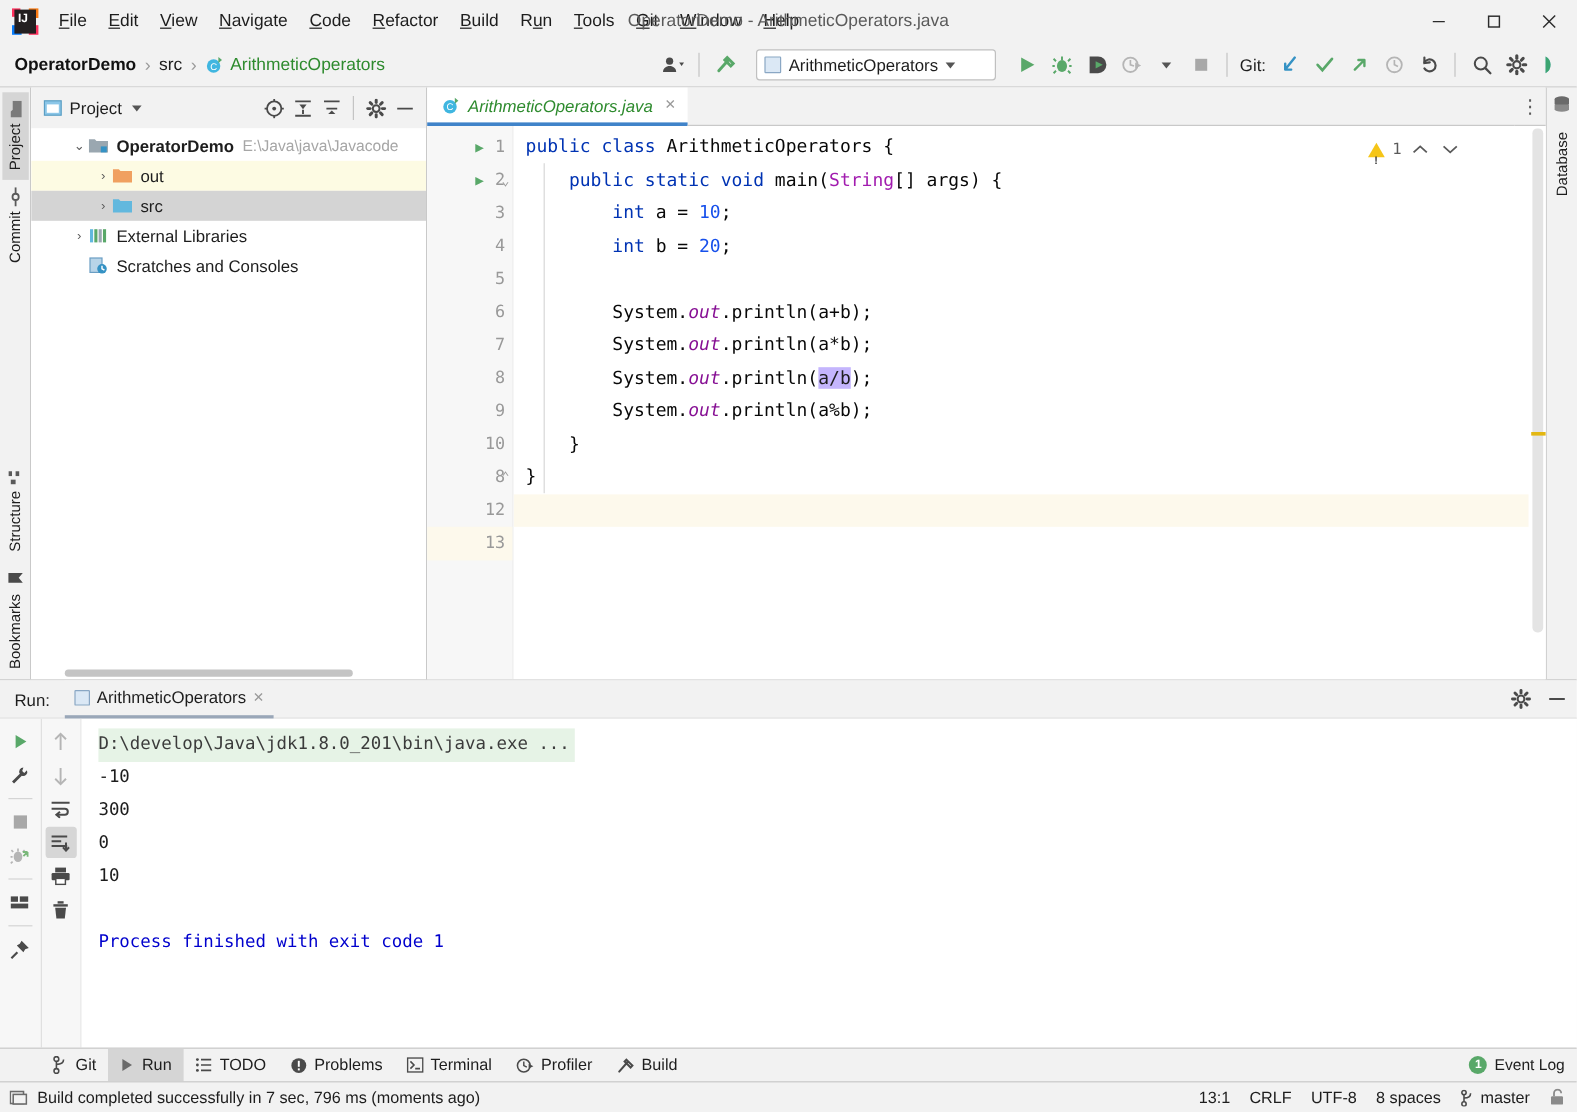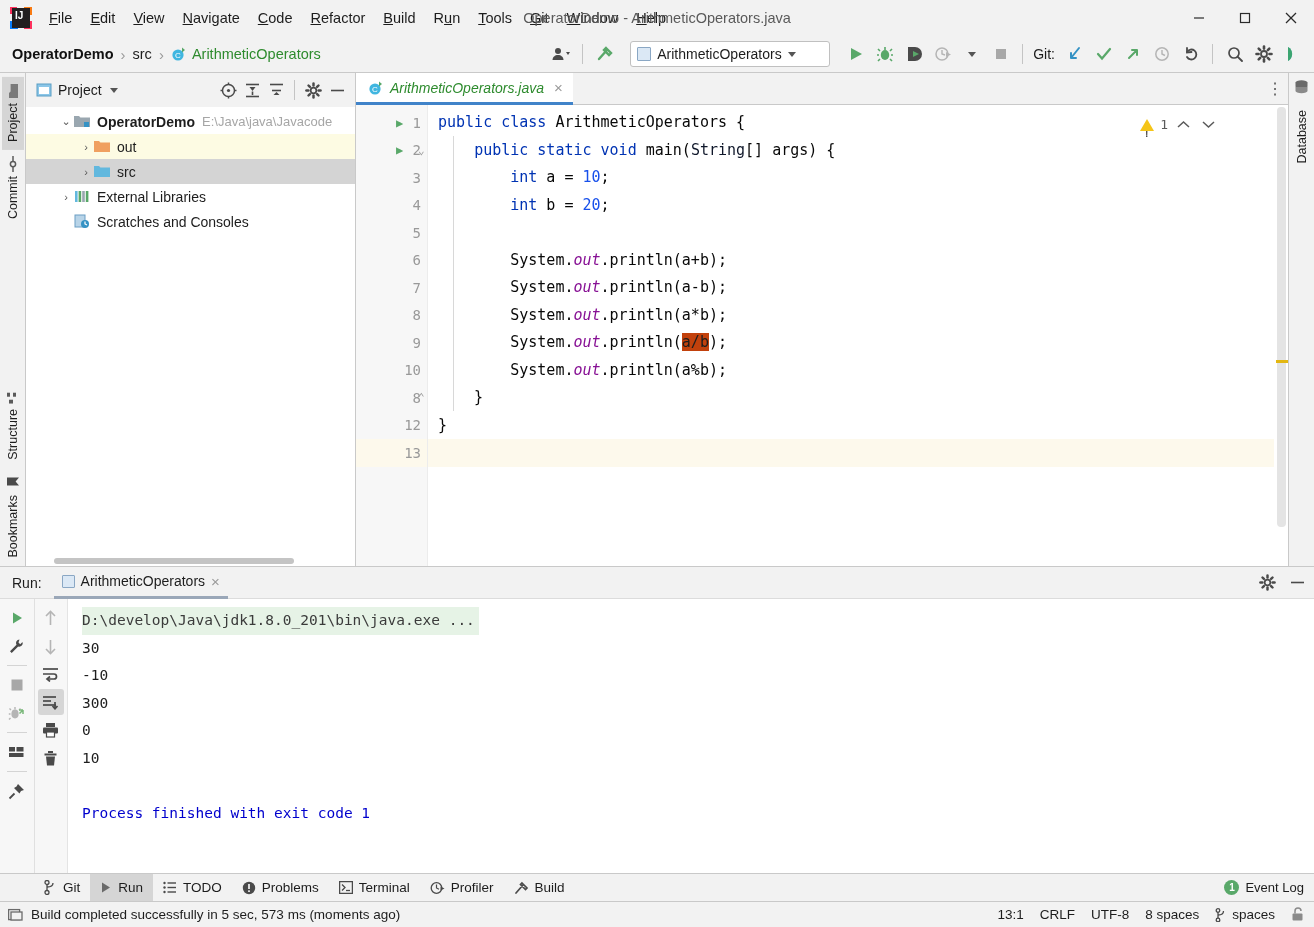--- a/index.html
+++ b/index.html
@@ -130,25 +130,25 @@
   .gline.cur { background: #fdf9ec; }
 
   .code {
     flex: 1; position: relative; padding-top: 4px; overflow: hidden;
     font-family: "DejaVu Sans Mono", monospace; font-size: 15px; line-height: 27.5px;
     background:#fff;
   }
   .cline { height: 27.5px; white-space: pre; padding-left: 10px; }
   .cline.cur { background: #fdf9ec; }
   .kw { color: #0033b3; }
-  .ty { color: #0f172a; }
+  .ty { color: #a21caf; }
   .num-lit { color: #1750eb; }
   .fld { color: #871094; font-style: italic; }
   .pl { color: #080808; }
-  .hl { background: #c2410c; }
+  .hl { background: #c4b5fd; }
   .indent-guide { position:absolute; width:1px; background:#d8d8d8; left: 25px; }
 
   .warn-box {
     position: absolute; right: 56px; top: 6px; display: flex; align-items: center; gap: 6px;
     font-size: 13px; color: #5a5a5a; z-index: 5;
   }
   .tri { width:0;height:0;border-left:7px solid transparent;border-right:7px solid transparent;border-bottom:12px solid #f5c518; position:relative;}
   .tri::after{content:"!";position:absolute;left:-2px;top:2px;font-size:9px;color:#3c3c3c;font-weight:bold;font-family:"Liberation Sans",sans-serif;}
   .chev { color:#5a5a5a; font-size: 13px; padding: 0 3px;}
 
@@ -608,21 +608,20 @@
         </div>
 
         <div class="code">
           <div class="indent-guide" style="top:31px;height:275px;"></div>
           <div class="cline"><span class="kw">public</span> <span class="kw">class</span> <span class="pl">ArithmeticOperators {</span></div>
           <div class="cline"><span class="pl">    </span><span class="kw">public</span> <span class="kw">static</span> <span class="kw">void</span> <span class="pl">main(</span><span class="ty">String</span><span class="pl">[] args) {</span></div>
           <div class="cline"><span class="pl">        </span><span class="kw">int</span><span class="pl"> a = </span><span class="num-lit">10</span><span class="pl">;</span></div>
           <div class="cline"><span class="pl">        </span><span class="kw">int</span><span class="pl"> b = </span><span class="num-lit">20</span><span class="pl">;</span></div>
           <div class="cline"></div>
           <div class="cline"><span class="pl">        System.</span><span class="fld">out</span><span class="pl">.println(a+b);</span></div>
-          <div class="cline"><span class="pl">        System.</span><span class="fld">out</span><span class="pl">.println(a-b);</span></div>
           <div class="cline"><span class="pl">        System.</span><span class="fld">out</span><span class="pl">.println(a*b);</span></div>
           <div class="cline"><span class="pl">        System.</span><span class="fld">out</span><span class="pl">.println(</span><span class="hl">a/b</span><span class="pl">);</span></div>
           <div class="cline"><span class="pl">        System.</span><span class="fld">out</span><span class="pl">.println(a%b);</span></div>
           <div class="cline"><span class="pl">    }</span></div>
           <div class="cline"><span class="pl">}</span></div>
           <div class="cline cur"></div>
 
           <div class="warn-box">
             <span class="tri"></span>
             <span>1</span>
@@ -773,21 +772,20 @@
                 <rect x="5" y="1" width="5" height="2" fill="#4a4a4a"></rect>
                 <rect x="1.5" y="3.5" width="12" height="2" fill="#4a4a4a"></rect>
                 <path d="M3 6.5 h9 l-1 9 h-7 Z" fill="#4a4a4a"></path>
               </svg>
           </div>
         </div>
       </div>
 
       <div class="console">
         <div><span class="cmdline">D:\develop\Java\jdk1.8.0_201\bin\java.exe ...</span></div>
-        <div>30</div>
         <div>-10</div>
         <div>300</div>
         <div>0</div>
         <div>10</div>
         <div>&nbsp;</div>
         <div class="finish">Process finished with exit code 1</div>
       </div>
     </div>
   </div>
 
@@ -868,36 +866,36 @@
     </div>
   </div>
 
   <div class="statusbar">
     <span style="margin-right:8px;display:flex;">
       <svg width="15" height="14" viewBox="0 0 15 14">
           <rect x="0.6" y="1.6" width="11" height="10" fill="none" stroke="#6a6a6a" stroke-width="1.3"></rect>
           <rect x="3" y="4" width="11" height="8" fill="#f2f2f2" stroke="#6a6a6a" stroke-width="1.3"></rect>
         </svg>
     </span>
-    <span>Build completed successfully in 5 sec, 573 ms (moments ago)</span>
+    <span>Build completed successfully in 7 sec, 796 ms (moments ago)</span>
     <span class="sb-right">
       <span class="sb-item">13:1</span>
       <span class="sb-item">CRLF</span>
       <span class="sb-item">UTF-8</span>
       <span class="sb-item">8 spaces</span>
       <span class="sb-item" style="display:flex;align-items:center;gap:5px;">
         <span>
           <svg width="12" height="14" viewBox="0 0 12 14">
               <circle cx="3" cy="2.5" r="1.8" fill="none" stroke="#4a4a4a" stroke-width="1.3"></circle>
               <circle cx="3" cy="12" r="1.8" fill="none" stroke="#4a4a4a" stroke-width="1.3"></circle>
               <line x1="3" y1="4.3" x2="3" y2="10.2" stroke="#4a4a4a" stroke-width="1.3"></line>
               <path d="M3 7 Q8.5 7 8.5 3" stroke="#4a4a4a" stroke-width="1.3" fill="none"></path>
             </svg>
         </span>
-        <span>spaces</span>
+        <span>master</span>
       </span>
       <span class="sb-item">
         <svg width="13" height="15" viewBox="0 0 13 15">
             <rect x="1.5" y="6.5" width="10" height="7" rx="1" fill="#8a8a8a"></rect>
             <path d="M4 6.5 V4 a3 3 0 0 1 6 0" fill="none" stroke="#8a8a8a" stroke-width="1.5"></path>
           </svg>
       </span>
     </span>
   </div>
 

